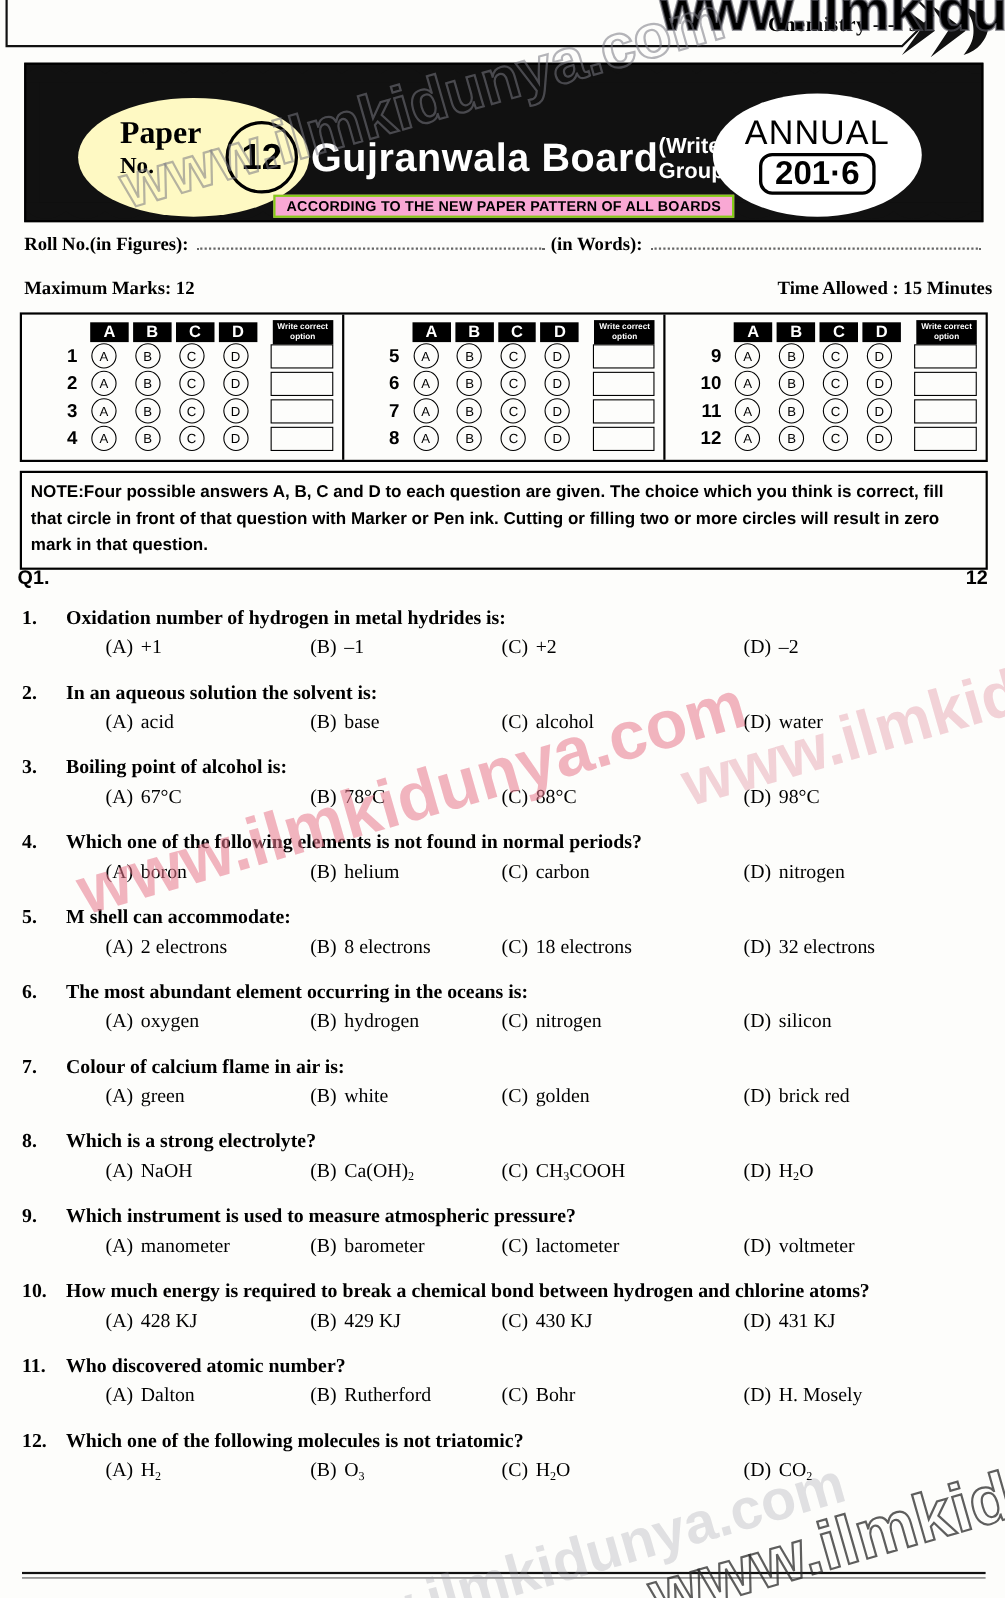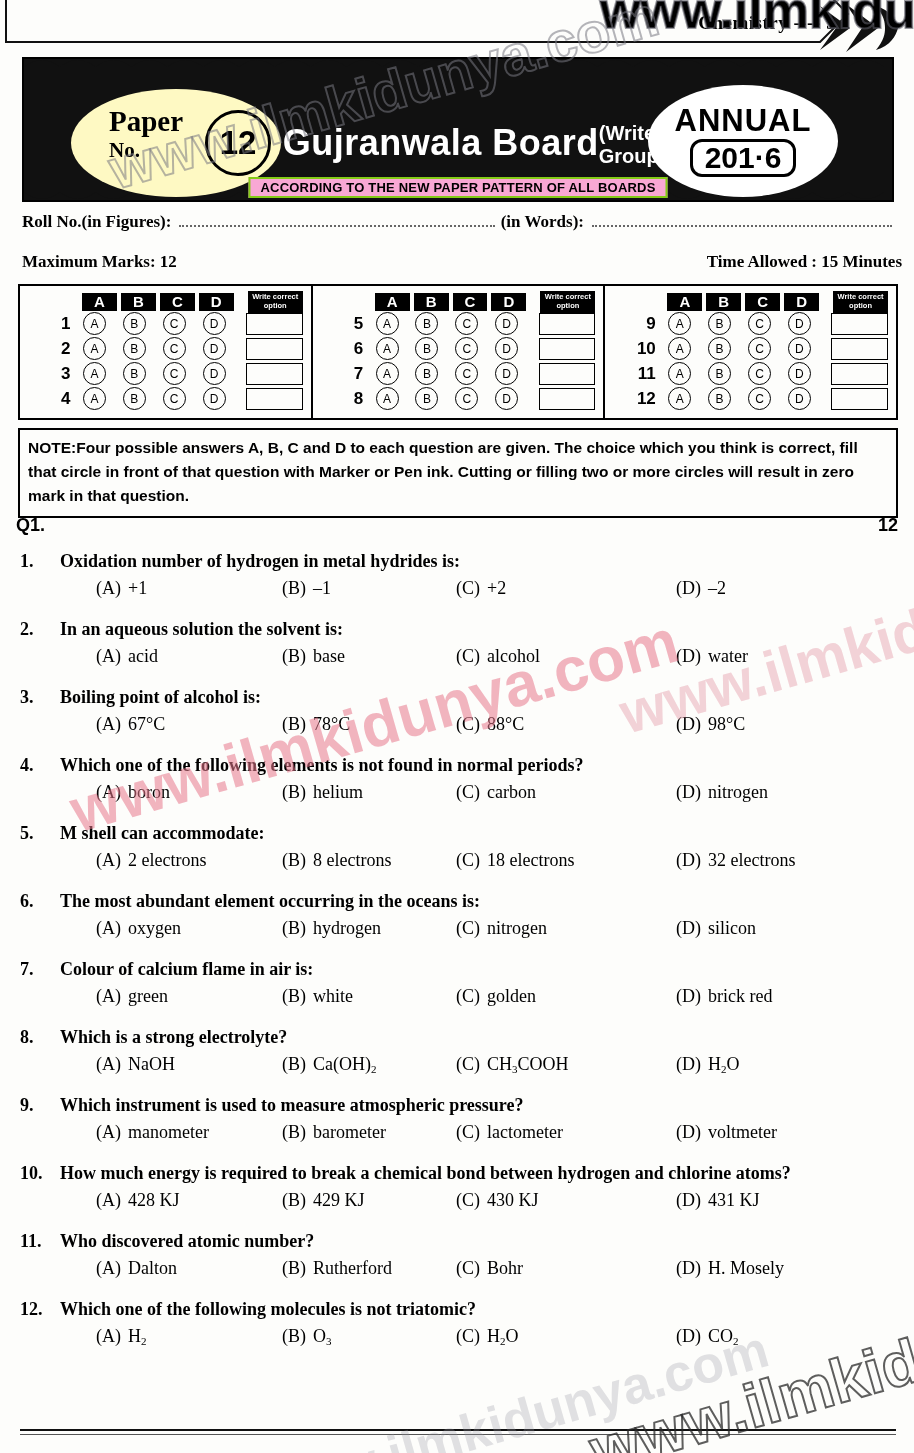--- a/index.html
+++ b/index.html
@@ -129,21 +129,21 @@
     width: 190px; height: 112px;
     background: #fff;
     border-radius: 50%;
     display: flex;
     flex-direction: column;
     align-items: center;
     justify-content: center;
   }
   .annual-word {
     font-family: "Liberation Sans", sans-serif;
-    font-weight: bold;
+    font-weight: normal;
     font-size: 31px;
     letter-spacing: 1px;
     color: #000;
     line-height: 32px;
   }
   .year-box {
     margin-top: 2px;
     border: 3px solid #000;
     border-radius: 12px;
     padding: 0 12px;

